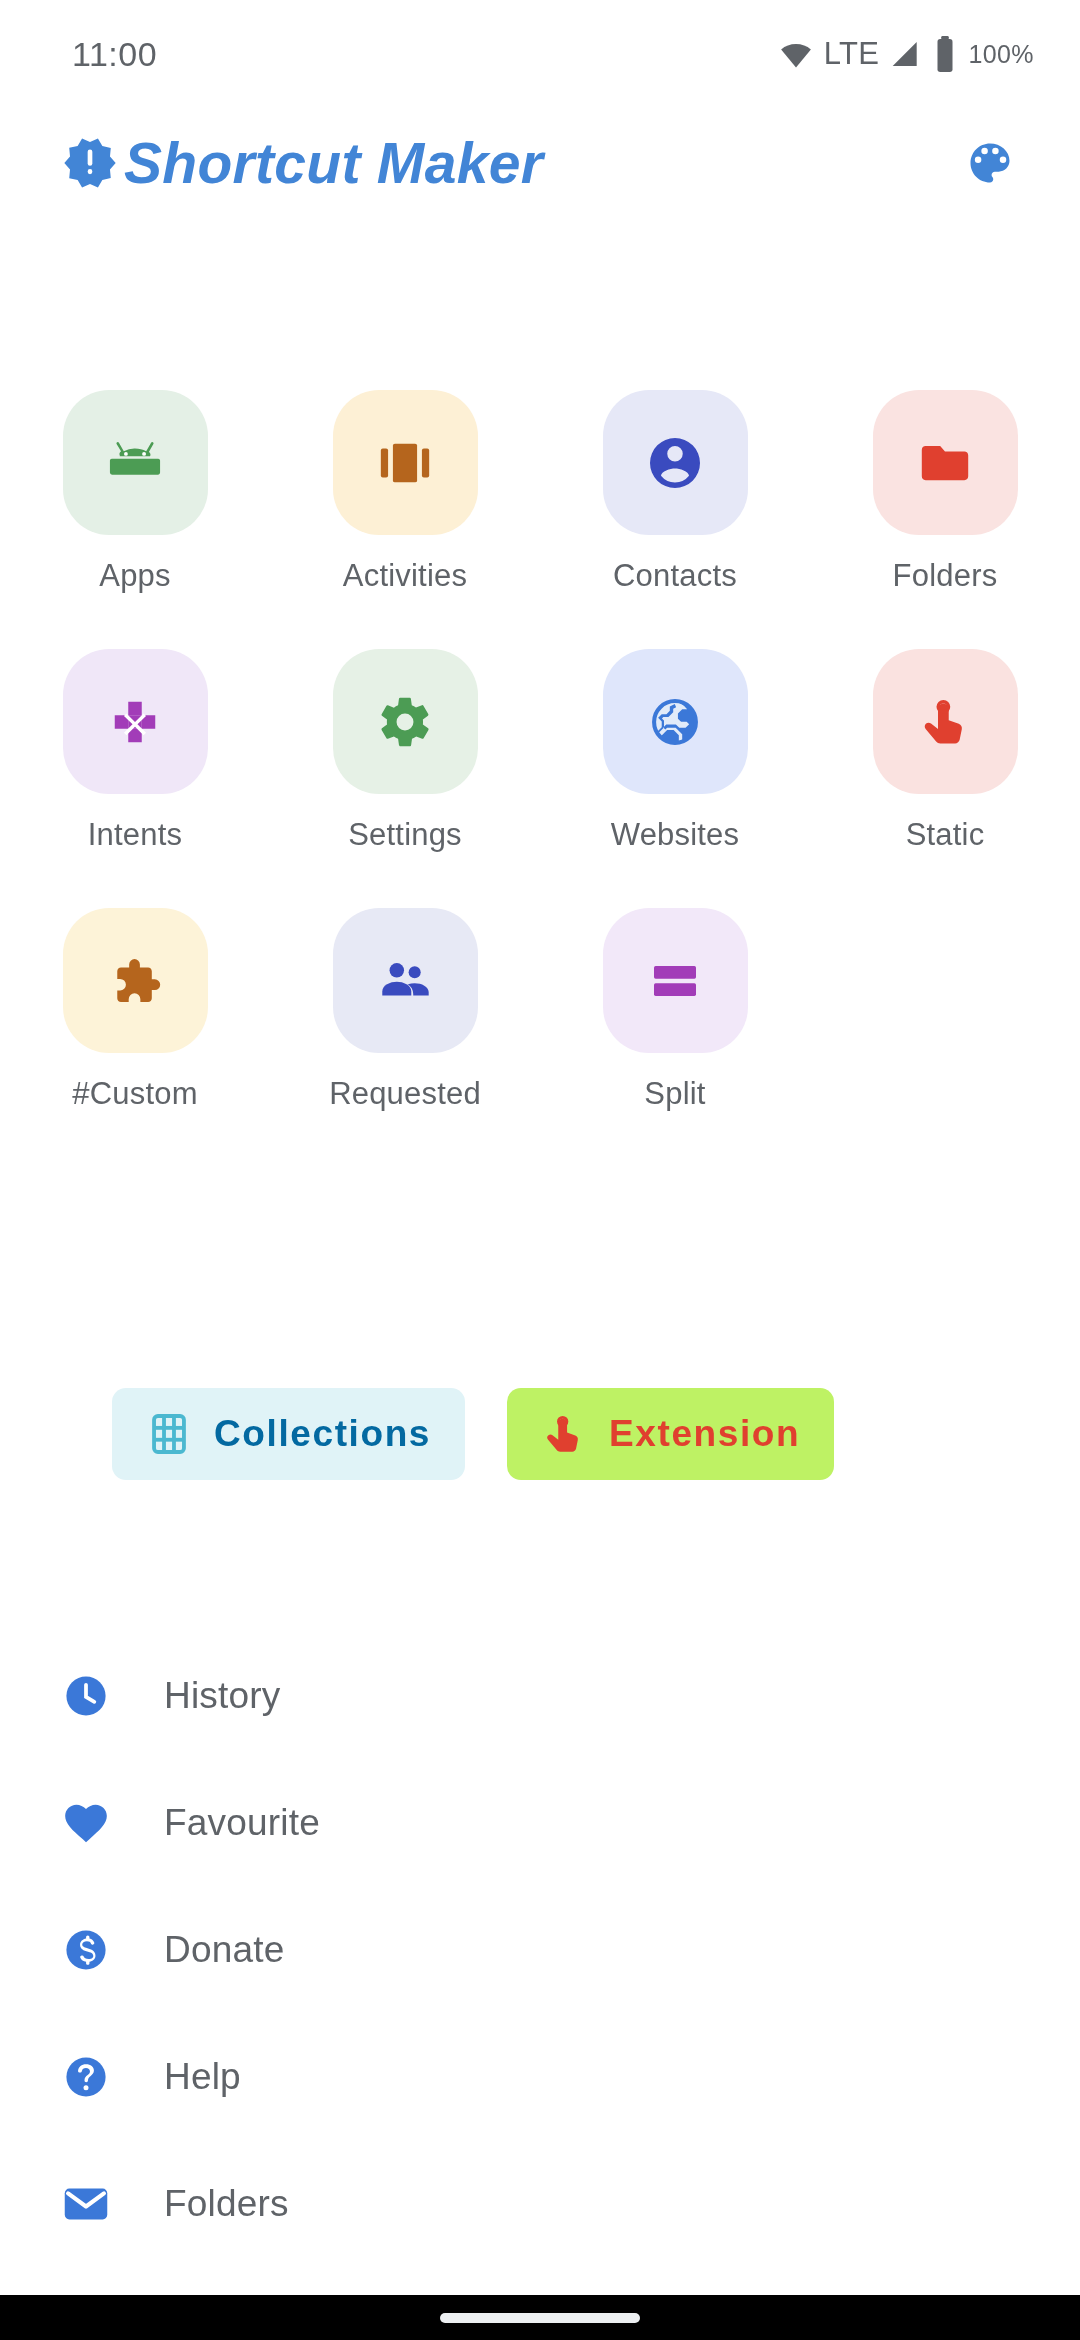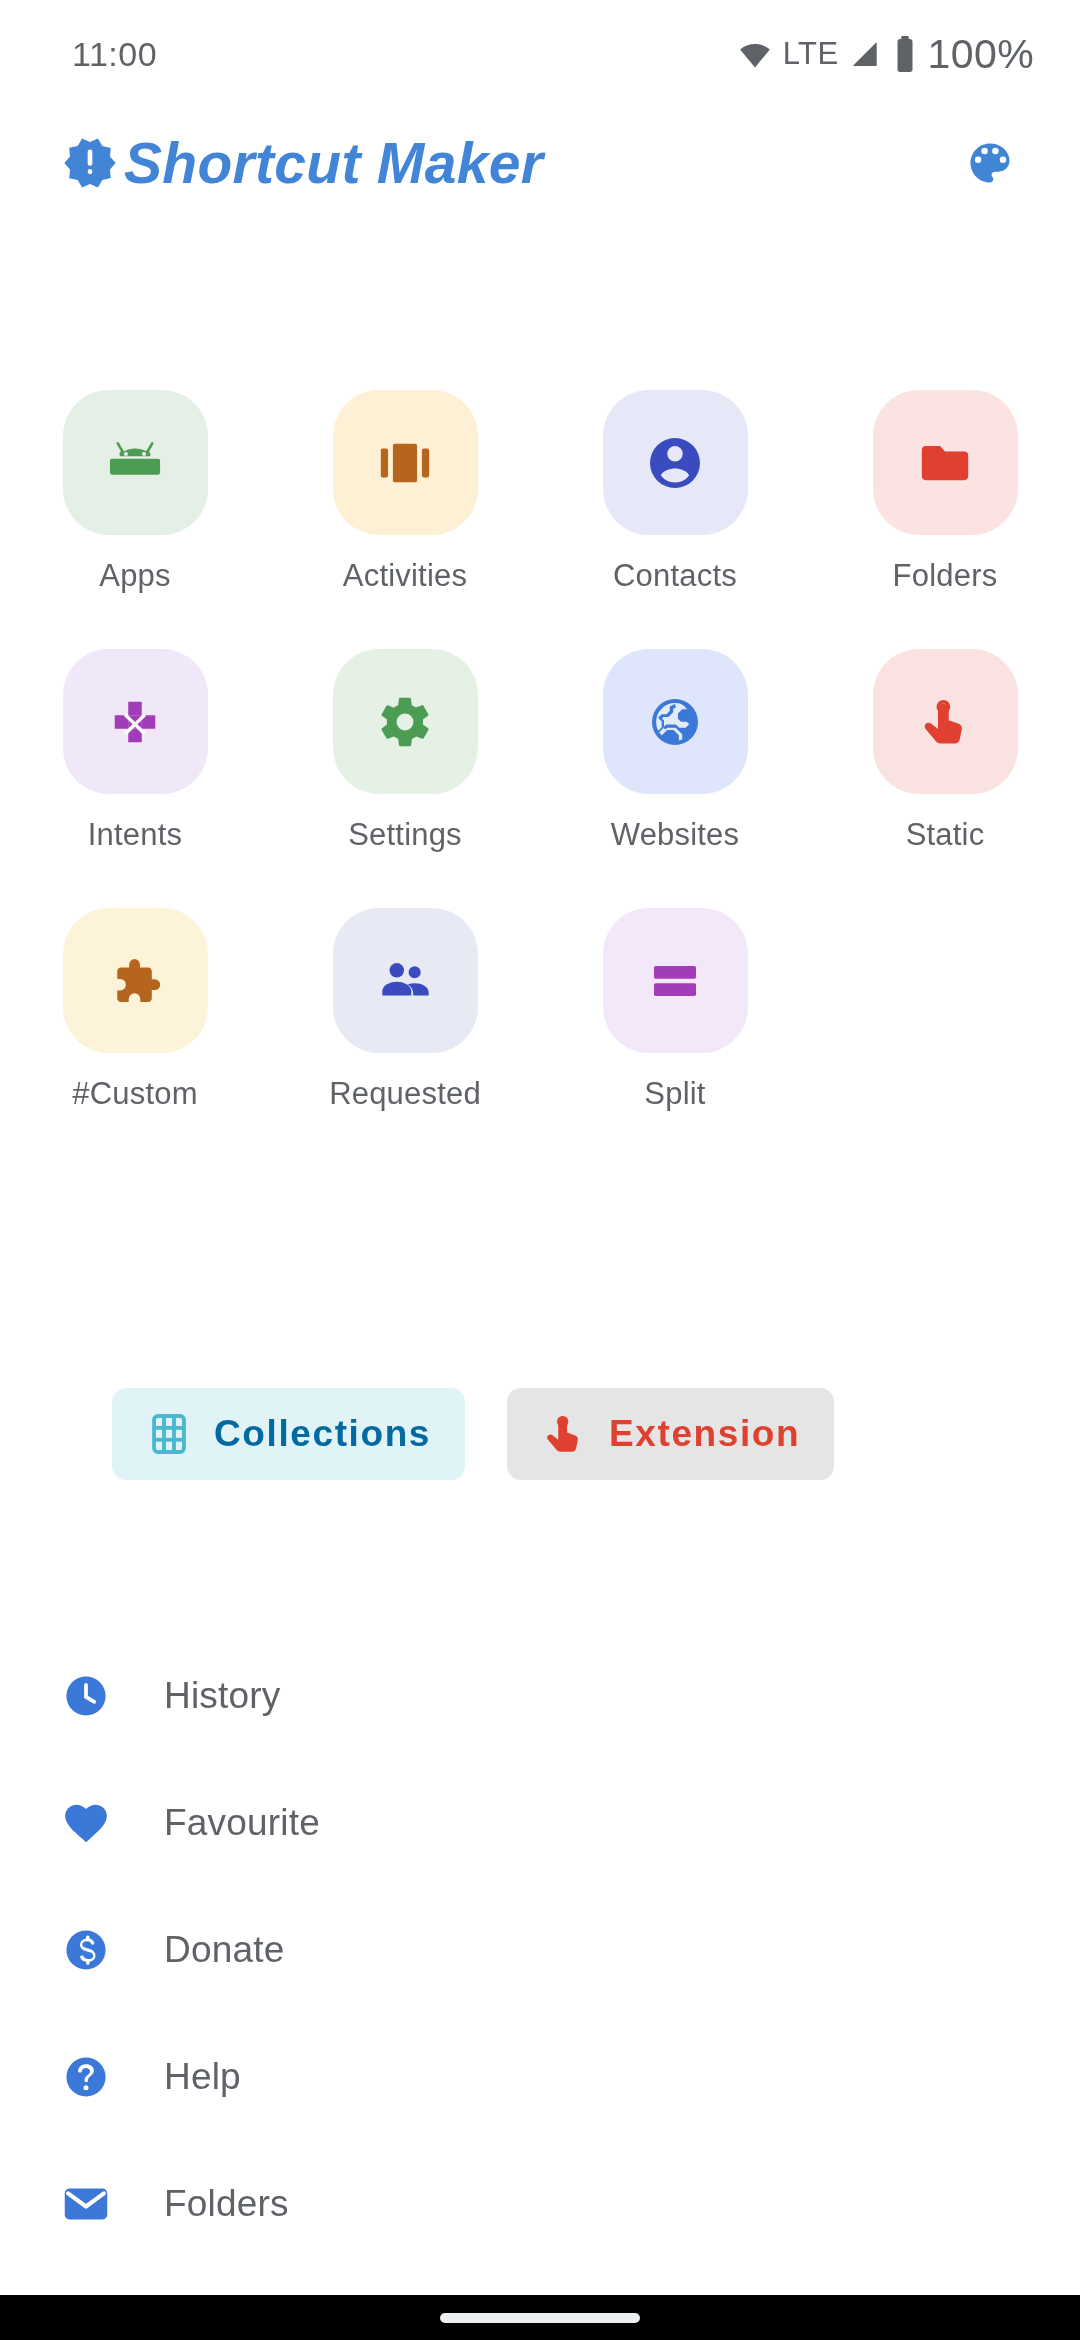--- a/index.html
+++ b/index.html
@@ -28,21 +28,21 @@
     font-weight: 400; letter-spacing: 0.5px;
   }
   #status-right {
     display: flex; align-items: center; gap: 11px;
   }
   .sb-icon { display: block; }
   #status-lte {
     font-size: 31px; color: #5f6368; letter-spacing: 0.4px;
   }
   #status-battery-text {
-    font-size: 41px; color: #5f6368; letter-spacing: 0.4px;
+    font-size: 25px; color: #5f6368; letter-spacing: 0.4px;
   }
 
   
   #app-bar {
     position: absolute; top: 108px; left: 0;
     width: 1080px; height: 110px;
     display: flex; align-items: center;
     padding: 0 56px;
   }
   #app-title {
@@ -295,21 +295,21 @@
       <svg width="46" height="46" viewBox="0 0 24 24">
         <rect x="4.2" y="2.6" width="15.6" height="18.8" rx="2" fill="none" stroke="#4bb8d0" stroke-width="2"></rect>
         <line x1="4.2" y1="8.8" x2="19.8" y2="8.8" stroke="#4bb8d0" stroke-width="2"></line>
         <line x1="4.2" y1="15" x2="19.8" y2="15" stroke="#4bb8d0" stroke-width="2"></line>
         <line x1="9.4" y1="2.6" x2="9.4" y2="21.4" stroke="#4bb8d0" stroke-width="2"></line>
         <line x1="14.6" y1="2.6" x2="14.6" y2="21.4" stroke="#4bb8d0" stroke-width="2"></line>
       </svg>
       <span class="action-label" style="color:#0369a1">Collections</span>
     </div>
 
-    <div class="action-btn" style="background:#e5e5e5">
+    <div class="action-btn" style="background:#bef264">
       <svg width="46" height="46" viewBox="0 0 24 24">
         <path fill="#e0402f" d="M9 11.2V6.4a2.3 2.3 0 0 1 4.6 0v4.8l4.3 1.6c1 .4 1.5 1.3 1.3 2.3l-.9 4.4c-.2 1-1 1.7-2 1.7H10c-.7 0-1.35-.3-1.8-.85l-4.5-5.4a1.6 1.6 0 0 1 .2-2.3c.6-.5 1.5-.5 2.1 0L9 15V11.2z"></path>
         <path fill="none" stroke="#e0402f" stroke-width="1.5" d="M11.3 7.7a2.2 2.2 0 1 1 0-4.4 2.2 2.2 0 0 1 0 4.4z"></path>
       </svg>
       <span class="action-label" style="color:#e0402f">Extension</span>
     </div>
 
   </div>
 
   <div id="menu-list">

